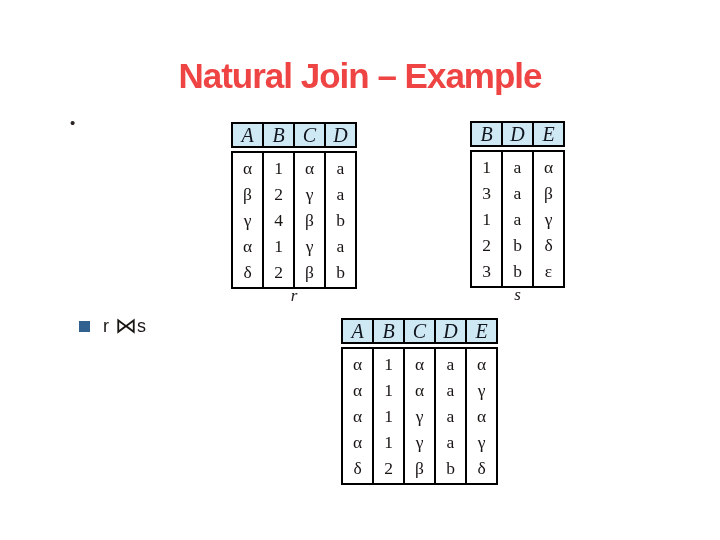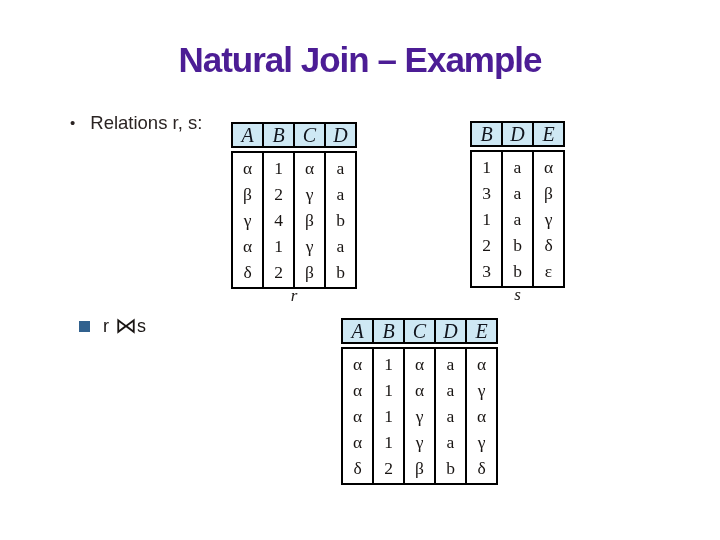--- a/index.html
+++ b/index.html
@@ -1,23 +1,23 @@
 <!DOCTYPE html>
 <html style="--header-fill: #cee8f4; --bullet-square: #31618e;"><head>
 <meta charset="utf-8">
 <style>
   html,body{margin:0;padding:0;background:#fff;}
   .slide{
     position:relative;width:720px;height:540px;background:#ffffff;
     overflow:hidden;font-family:"Liberation Sans",sans-serif;
   }
   .title{
-    position:absolute;left:0;right:0;top:40px;margin:0;
+    position:absolute;left:0;right:0;top:40px;margin:16px;
     text-align:center;font-weight:bold;font-size:35px;letter-spacing:-1px;
-    color:#4c1d95;font-family:"Liberation Sans",sans-serif;
+    color:#ef4444;font-family:"Liberation Sans",sans-serif;
   }
   .bullet1{
     position:absolute;left:70px;top:110px;display:flex;align-items:flex-start;
     font-size:18.5px;color:#2b2423;line-height:26px;
   }
   .bullet1 .dot{font-size:15px;line-height:26px;margin-right:15px;color:#2b2423;}
   
   .rel{position:absolute;}
   .rel-header{display:flex;}
   .hcell{
@@ -55,21 +55,20 @@
 </style>
 </head>
 <body>
 
 <div class="slide">
 
   <h1 class="title">Natural Join – Example</h1>
 
   <div class="bullet1">
     <span class="dot">•</span>
-    <span>Relations r, s:</span>
   </div>
 
   <div class="rel pos-rel-r">
     <div class="rel-header">
         <div class="hcell">A</div>
         <div class="hcell">B</div>
         <div class="hcell">C</div>
         <div class="hcell">D</div>
       </div>
     <div class="rel-body">

